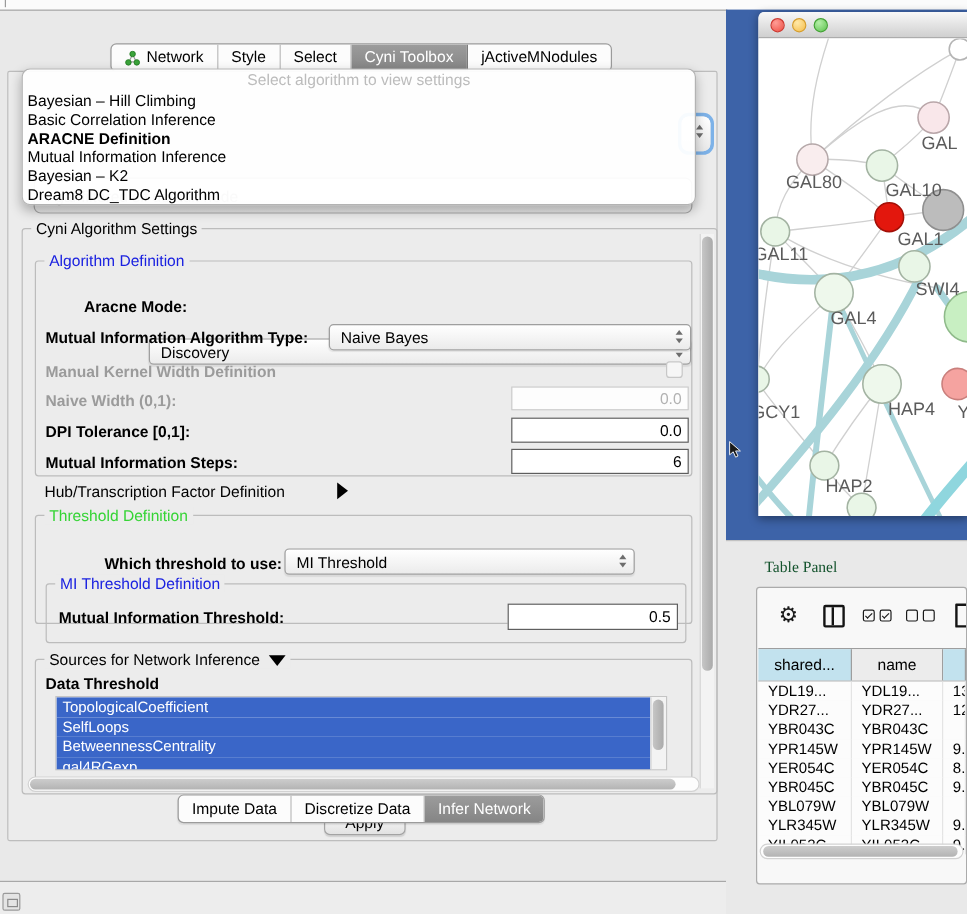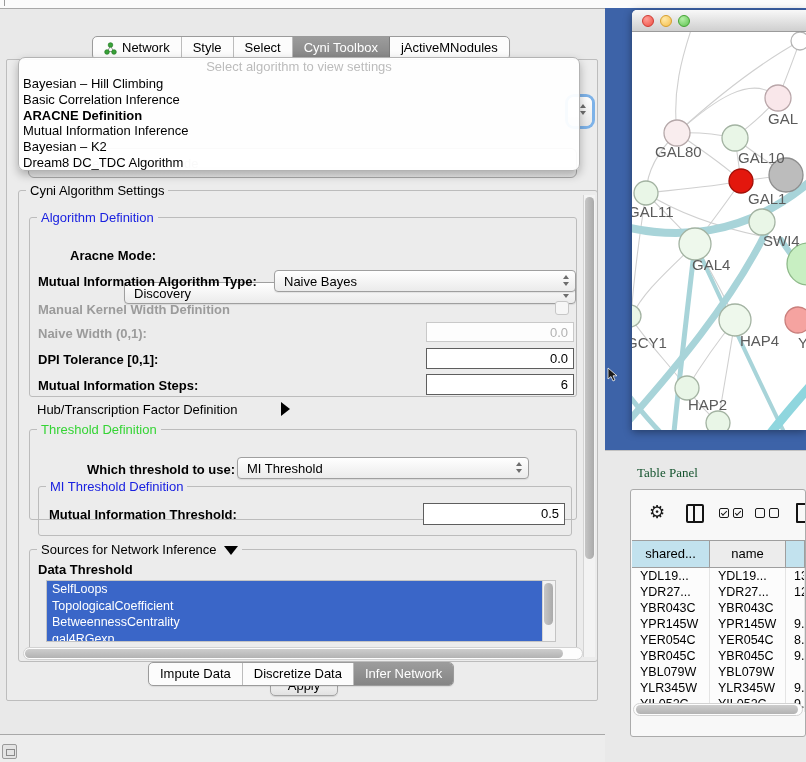--- a/index.html
+++ b/index.html
@@ -218,22 +218,22 @@
       </div>
     </div>
 
     <div class="groupbox" style="left:10px;top:358px;width:548px;height:101px;">
       <span class="gb-title">
         <span>Sources for Network Inference</span>
         <span class="tri-down" style="margin-left:4px;"></span>
       </span>
       <span class="flabel" style="left:8px;top:12px;">Data Threshold</span>
       <div class="attr-list" style="left:16px;top:30px;width:510px;height:62px;">
+        <div class="attr-item">TopologicalCoefficient</div>
         <div class="attr-item">SelfLoops</div>
-        <div class="attr-item">TopologicalCoefficient</div>
         <div class="attr-item">BetweennessCentrality</div>
         <div class="attr-item">gal4RGexp</div>
         <div class="vscroll" style="right:0;top:0;width:13px;height:60px;">
           <div class="thumb" style="top:2px;height:42px;"></div>
         </div>
       </div>
     </div>
 
     <div class="hscroll" style="left:4px;top:456px;width:560px;">
       <div class="thumb" style="left:1px;width:538px;"></div>

